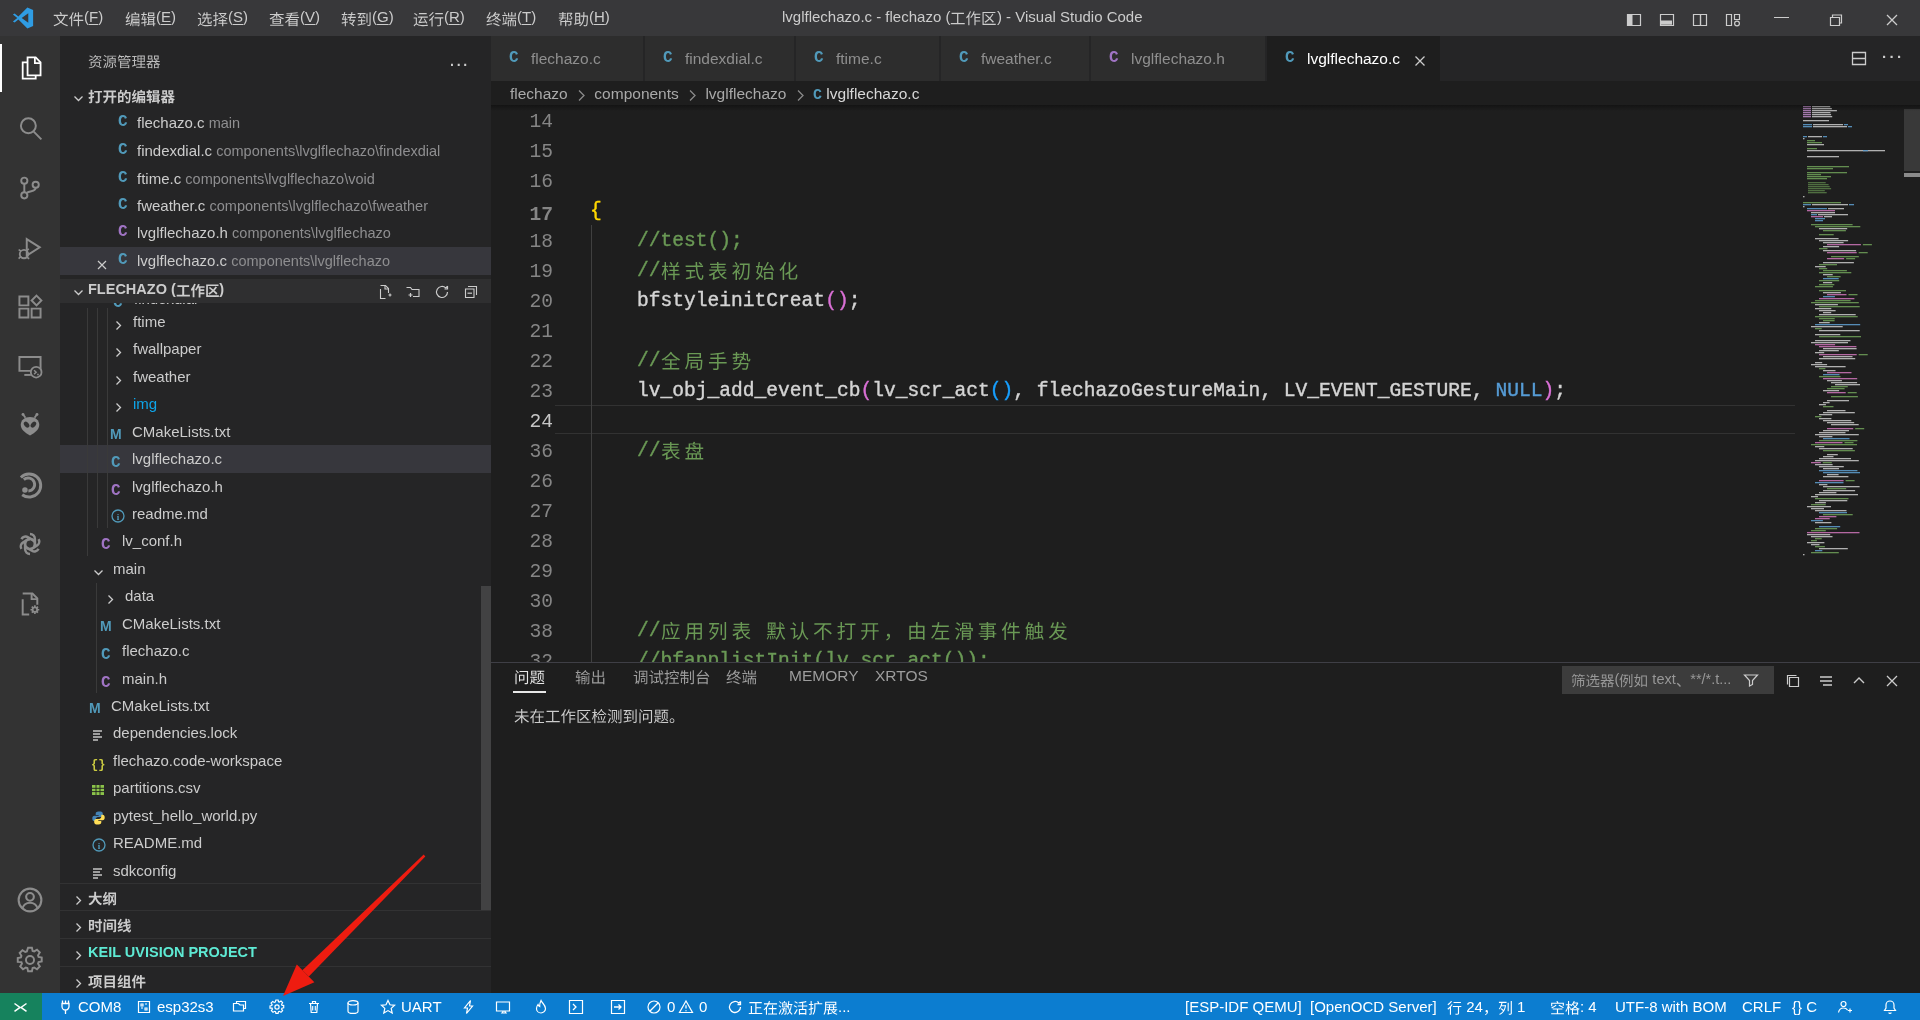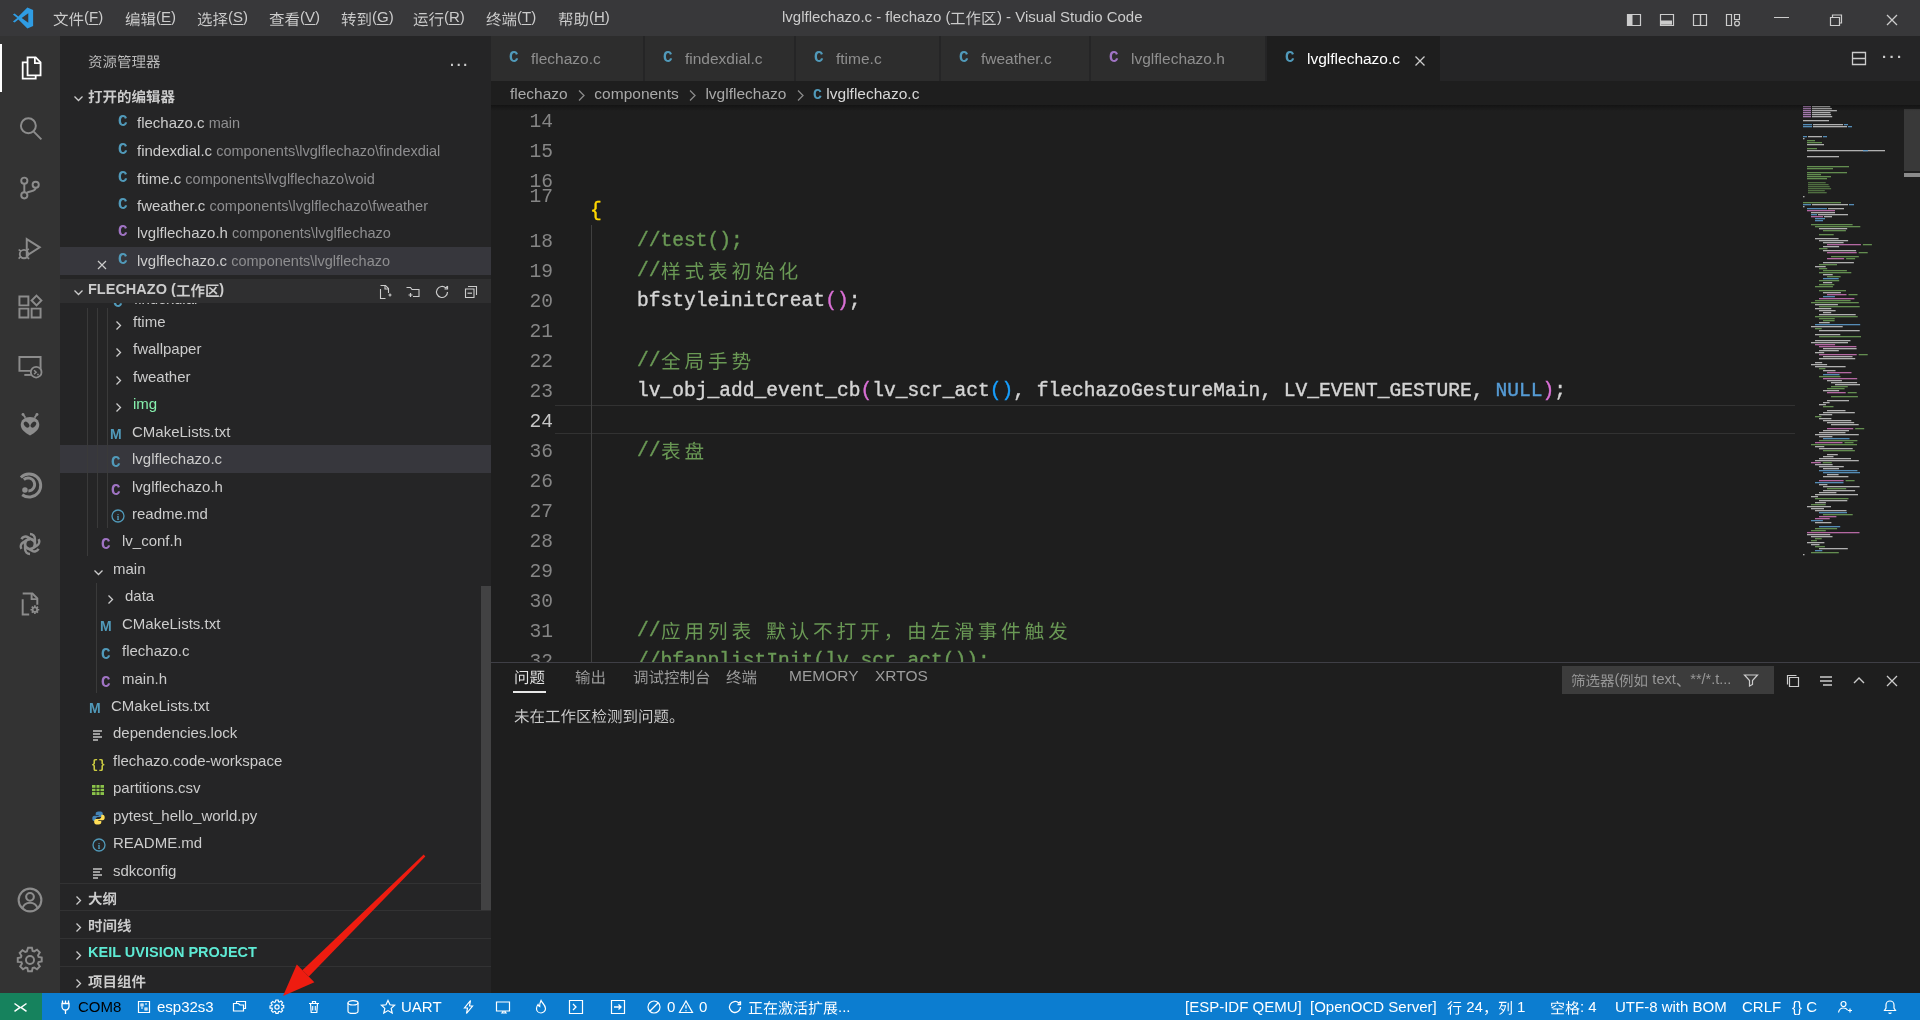--- a/index.html
+++ b/index.html
@@ -250,21 +250,21 @@
             <path d="M4.5 2.5l4 4-4 4" stroke="#cccccc" stroke-width="1.3" fill="none"></path>
           </svg></div>
         <div class="abs" style="left:73px;top:45px;font-size:15px;color:#cccccc;white-space:nowrap">fwallpaper</div>
 <div class="abs" style="left:52px;top:76px"><svg width="13" height="13" viewBox="0 0 13 13">
             <path d="M4.5 2.5l4 4-4 4" stroke="#cccccc" stroke-width="1.3" fill="none"></path>
           </svg></div>
         <div class="abs" style="left:73px;top:73px;font-size:15px;color:#cccccc;white-space:nowrap">fweather</div>
 <div class="abs" style="left:52px;top:103px"><svg width="13" height="13" viewBox="0 0 13 13">
             <path d="M4.5 2.5l4 4-4 4" stroke="#cccccc" stroke-width="1.3" fill="none"></path>
           </svg></div>
-        <div class="abs" style="left:73px;top:100px;font-size:15px;color:#86efac;white-space:nowrap">img</div>
+        <div class="abs" style="left:73px;top:100px;font-size:15px;color:#0ea5e9;white-space:nowrap">img</div>
 <div class="abs" style="left:50px;top:129px"><svg width="14" height="16" viewBox="0 0 14 16">
             <text x="0" y="13" font-family="Liberation Sans" font-size="14" font-weight="bold" fill="#519aba">M</text>
           </svg></div>
         <div class="abs" style="left:72px;top:128px;font-size:15px;color:#cccccc;white-space:nowrap">CMakeLists.txt</div>
 <div class="abs" style="left:0;top:150px;width:431px;height:28px;background:#37373d"></div>
         <div class="abs" style="left:50px;top:156px"><svg width="14" height="16" viewBox="0 0 14 16">
             <text x="1" y="13.5" font-family="Liberation Mono" font-size="16" font-weight="bold" fill="#519aba">C</text>
           </svg></div>
         <div class="abs" style="left:72px;top:155px;font-size:15px;color:#cccccc;white-space:nowrap">lvglflechazo.c</div>
 <div class="abs" style="left:50px;top:184px"><svg width="14" height="16" viewBox="0 0 14 16">
@@ -402,35 +402,35 @@
           <path d="M5 2.5l5 5-5 5" stroke="#8a8a8a" stroke-width="1.3" fill="none"></path>
         </svg></span> components <span style="margin:0 2px"><svg width="14" height="14" viewBox="0 0 14 14">
           <path d="M5 2.5l5 5-5 5" stroke="#8a8a8a" stroke-width="1.3" fill="none"></path>
         </svg></span> lvglflechazo <span style="margin:0 2px"><svg width="14" height="14" viewBox="0 0 14 14">
           <path d="M5 2.5l5 5-5 5" stroke="#8a8a8a" stroke-width="1.3" fill="none"></path>
         </svg></span> <span class="mono" style="font-weight:bold;color:#519aba;font-size:15px">C</span> <span style="color:#d7d7d7">lvglflechazo.c</span></div>
 <div class="abs" style="left:0;top:69px;width:1429px;height:6px;background:linear-gradient(rgba(0,0,0,0.35),rgba(0,0,0,0));z-index:3"></div>
 <div class="ln" style="left:0;top:70.5px;">14</div>
 <div class="ln" style="left:0;top:100.5px;">15</div>
 <div class="ln" style="left:0;top:130.5px;">16</div>
-<div class="ln" style="left:0;top:146px;">17</div>
+<div class="ln" style="left:0;top:164px;font-weight:bold;">17</div>
 <div class="ln" style="left:0;top:190.5px;">18</div>
 <div class="ln" style="left:0;top:220.5px;">19</div>
 <div class="ln" style="left:0;top:250.5px;">20</div>
 <div class="ln" style="left:0;top:280.5px;">21</div>
 <div class="ln" style="left:0;top:310.5px;">22</div>
 <div class="ln" style="left:0;top:340.5px;">23</div>
 <div class="ln" style="left:0;top:370.5px;color:#c6c6c6;">24</div>
 <div class="ln" style="left:0;top:400.5px;">36</div>
 <div class="ln" style="left:0;top:430.5px;">26</div>
 <div class="ln" style="left:0;top:460.5px;">27</div>
 <div class="ln" style="left:0;top:490.5px;">28</div>
 <div class="ln" style="left:0;top:520.5px;">29</div>
 <div class="ln" style="left:0;top:550.5px;">30</div>
-<div class="ln" style="left:0;top:580.5px;">31</div>
+<div class="ln" style="left:0;top:580.5px;">38</div>
 <div class="ln" style="left:0;top:610.5px;">32</div>
 <div class="abs" style="left:64px;top:369px;width:1240px;height:29px;border-top:1px solid #323232;border-bottom:1px solid #323232"></div>
 <div class="abs" style="left:99.5px;top:189px;width:1px;height:437px;background:#404040"></div>
 <div class="cl" style="left:99.0px;top:160px"><span class="b1">{</span></div>
 <div class="cl" style="left:146.0px;top:190px"><span class="cm">//test();</span></div>
 <div class="cl" style="left:146.0px;top:220px"><span class="cm">//</span><svg width="141.1" height="25.9" viewBox="0 0 141.1 25.9" fill="#6a9955">
         <use href="#g42" transform="translate(0.0 20.4) scale(0.0196 -0.0196)"></use>
         <use href="#g43" transform="translate(23.5 20.4) scale(0.0196 -0.0196)"></use>
         <use href="#g44" transform="translate(47.0 20.4) scale(0.0196 -0.0196)"></use>
         <use href="#g45" transform="translate(70.6 20.4) scale(0.0196 -0.0196)"></use>
@@ -759,21 +759,21 @@
       </svg></div>
 </div>
 <div id="statusbar">
 <div class="abs" style="left:0;top:0;width:42px;height:27px;background:#16825d"></div>
 <div class="abs" style="left:12px;top:5px"><svg width="17" height="17" viewBox="0 0 17 17">
         <path d="M2.5 4.5L8 8.4l-5.5 4M14.5 4.5L9 8.4l5.5 4" stroke="#ffffff" stroke-width="1.5" fill="none"></path>
       </svg></div>
 <div class="abs" style="left:57px;top:5px"><svg width="17" height="17" viewBox="0 0 17 17">
         <path d="M8.5 1.5v3M5 4.5h7v3a3.5 3.5 0 0 1-7 0zM8.5 11v4M5.5 1.5v3M11.5 1.5v3" stroke="#ffffff" stroke-width="1.3" fill="none"></path>
       </svg></div>
-    <div class="abs" style="left:78px;top:5px;font-size:15px;color:#000000;white-space:nowrap">COM8</div>
+    <div class="abs" style="left:78px;top:5px;font-size:15px;color:#ffffff;white-space:nowrap">COM8</div>
 <div class="abs" style="left:136px;top:5px"><svg width="17" height="17" viewBox="0 0 17 17">
         <path d="M2.5 2.5h11v11h-11z" stroke="#ffffff" stroke-width="1.2" fill="none"></path>
         <path d="M5 5h2v2H5zM9 9h2v2H9zM5 9h2M9 5h2" stroke="#ffffff" stroke-width="1.1" fill="none"></path>
       </svg></div>
     <div class="abs" style="left:157px;top:5px;font-size:15px;color:#fff;white-space:nowrap">esp32s3</div>
 <div class="abs" style="left:232px;top:5px"><svg width="17" height="17" viewBox="0 0 17 17">
         <path d="M4.5 4.5v-2h9v7h-2" stroke="#ffffff" stroke-width="1.2" fill="none"></path>
         <path d="M1.5 4.5h5l1.5 1.5h3.5v6h-10z" stroke="#ffffff" stroke-width="1.2" fill="none"></path>
       </svg></div>
 <div class="abs" style="left:269px;top:5px"><svg width="17" height="17" viewBox="0 0 17 17">

